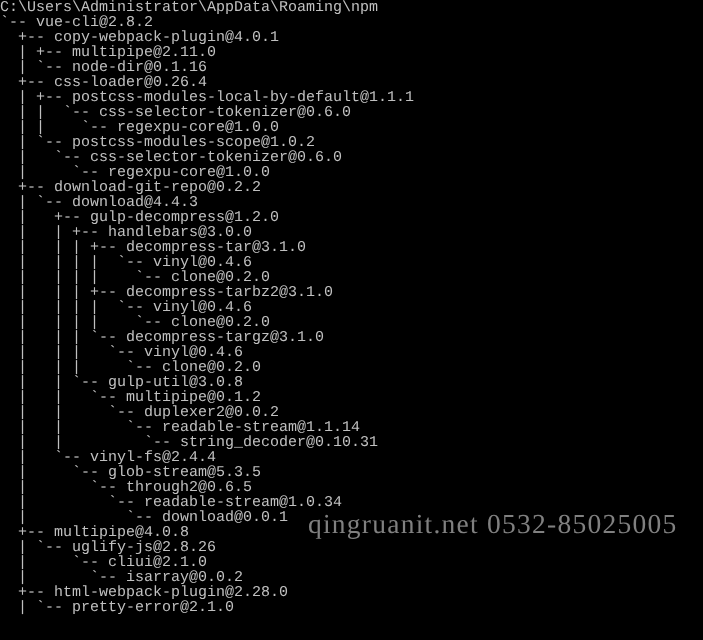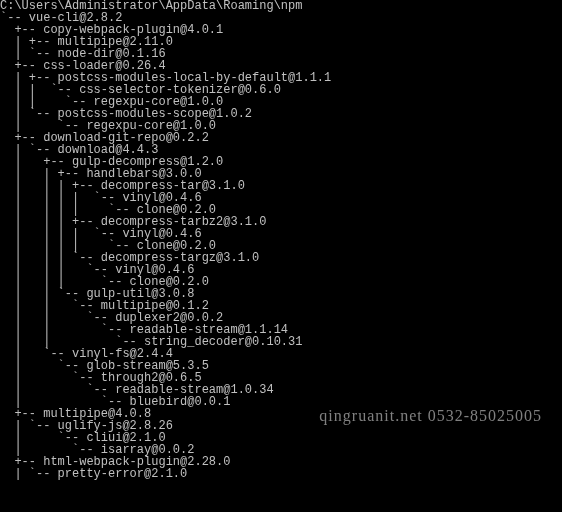--- a/index.html
+++ b/index.html
@@ -18,39 +18,40 @@
     .line {
       white-space: pre;
       letter-spacing: 0px;
     }
     .watermark {
       position: absolute;
       right: 20px;
       top: 408px;
       color: #808080;
       font-family: 'SimSun', serif;
-      font-size: 16px;
+      font-size: 22px;
       letter-spacing: 1px;
       z-index: 1;
     }
   </style>
 </head>
 <body>
 
 <div id="output">
     <div class="line">C:\Users\Administrator\AppData\Roaming\npm</div>
     <div class="line">`-- vue-cli@2.8.2</div>
     <div class="line">  +-- copy-webpack-plugin@4.0.1</div>
     <div class="line">  | +-- multipipe@2.11.0</div>
     <div class="line">  | `-- node-dir@0.1.16</div>
     <div class="line">  +-- css-loader@0.26.4</div>
     <div class="line">  | +-- postcss-modules-local-by-default@1.1.1</div>
     <div class="line">  | |  `-- css-selector-tokenizer@0.6.0</div>
     <div class="line">  | |    `-- regexpu-core@1.0.0</div>
     <div class="line">  | `-- postcss-modules-scope@1.0.2</div>
+    <div class="line">  |   `-- css-selector-tokenizer@0.6.0</div>
     <div class="line">  |     `-- regexpu-core@1.0.0</div>
     <div class="line">  +-- download-git-repo@0.2.2</div>
     <div class="line">  | `-- download@4.4.3</div>
     <div class="line">  |   +-- gulp-decompress@1.2.0</div>
     <div class="line">  |   | +-- handlebars@3.0.0</div>
     <div class="line">  |   | | +-- decompress-tar@3.1.0</div>
     <div class="line">  |   | | |  `-- vinyl@0.4.6</div>
     <div class="line">  |   | | |    `-- clone@0.2.0</div>
     <div class="line">  |   | | +-- decompress-tarbz2@3.1.0</div>
     <div class="line">  |   | | |  `-- vinyl@0.4.6</div>
@@ -60,21 +61,21 @@
     <div class="line">  |   | |     `-- clone@0.2.0</div>
     <div class="line">  |   | `-- gulp-util@3.0.8</div>
     <div class="line">  |   |   `-- multipipe@0.1.2</div>
     <div class="line">  |   |     `-- duplexer2@0.0.2</div>
     <div class="line">  |   |       `-- readable-stream@1.1.14</div>
     <div class="line">  |   |         `-- string_decoder@0.10.31</div>
     <div class="line">  |   `-- vinyl-fs@2.4.4</div>
     <div class="line">  |     `-- glob-stream@5.3.5</div>
     <div class="line">  |       `-- through2@0.6.5</div>
     <div class="line">  |         `-- readable-stream@1.0.34</div>
-    <div class="line">  |           `-- bluebird@0.0.1</div>
+    <div class="line">  |           `-- download@0.0.1</div>
     <div class="line">  +-- multipipe@4.0.8</div>
     <div class="line">  | `-- uglify-js@2.8.26</div>
     <div class="line">  |     `-- cliui@2.1.0</div>
     <div class="line">  |       `-- isarray@0.0.2</div>
     <div class="line">  +-- html-webpack-plugin@2.28.0</div>
     <div class="line">  | `-- pretty-error@2.1.0</div>
   </div>
 <div class="watermark">qingruanit.net 0532-85025005</div>
 
 </body></html>

